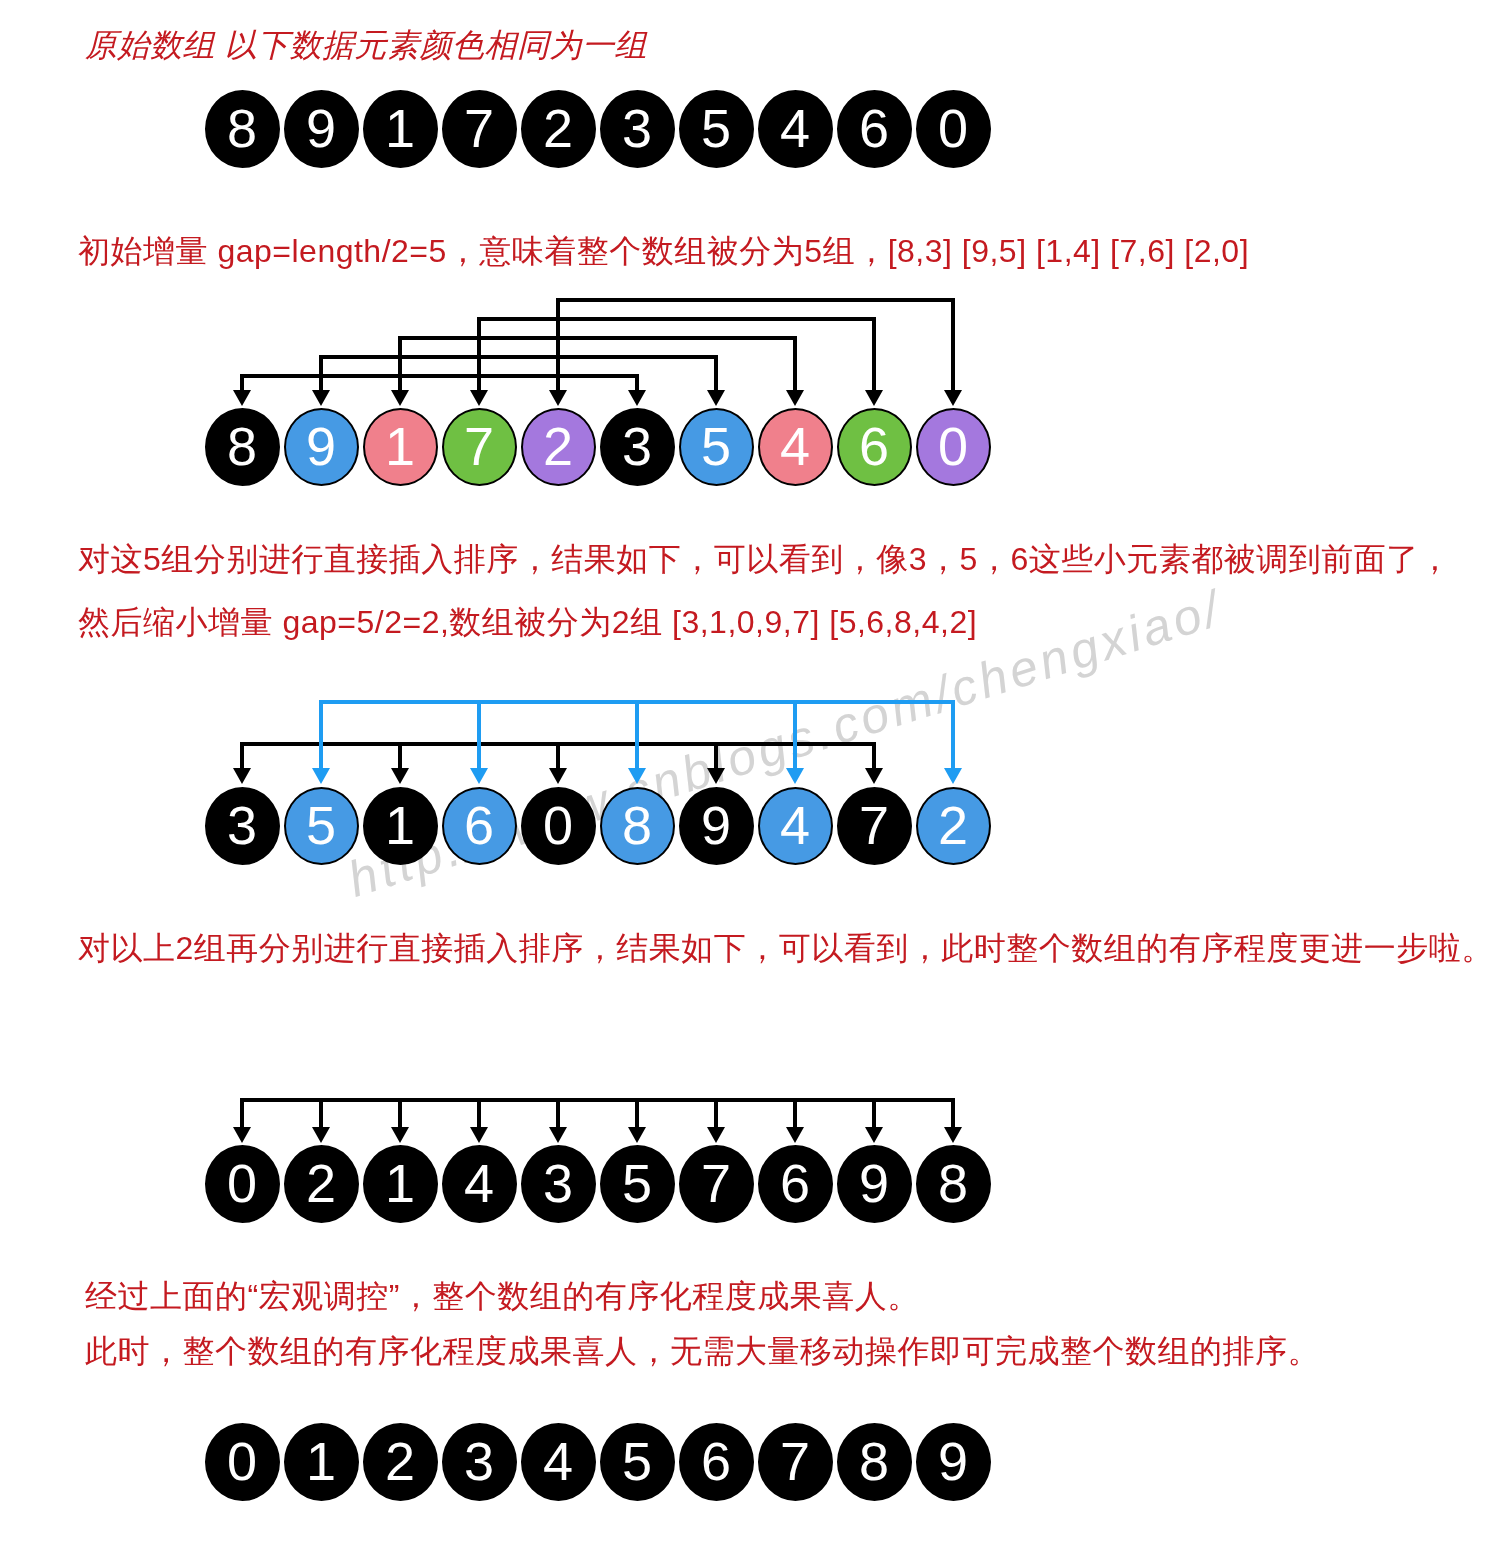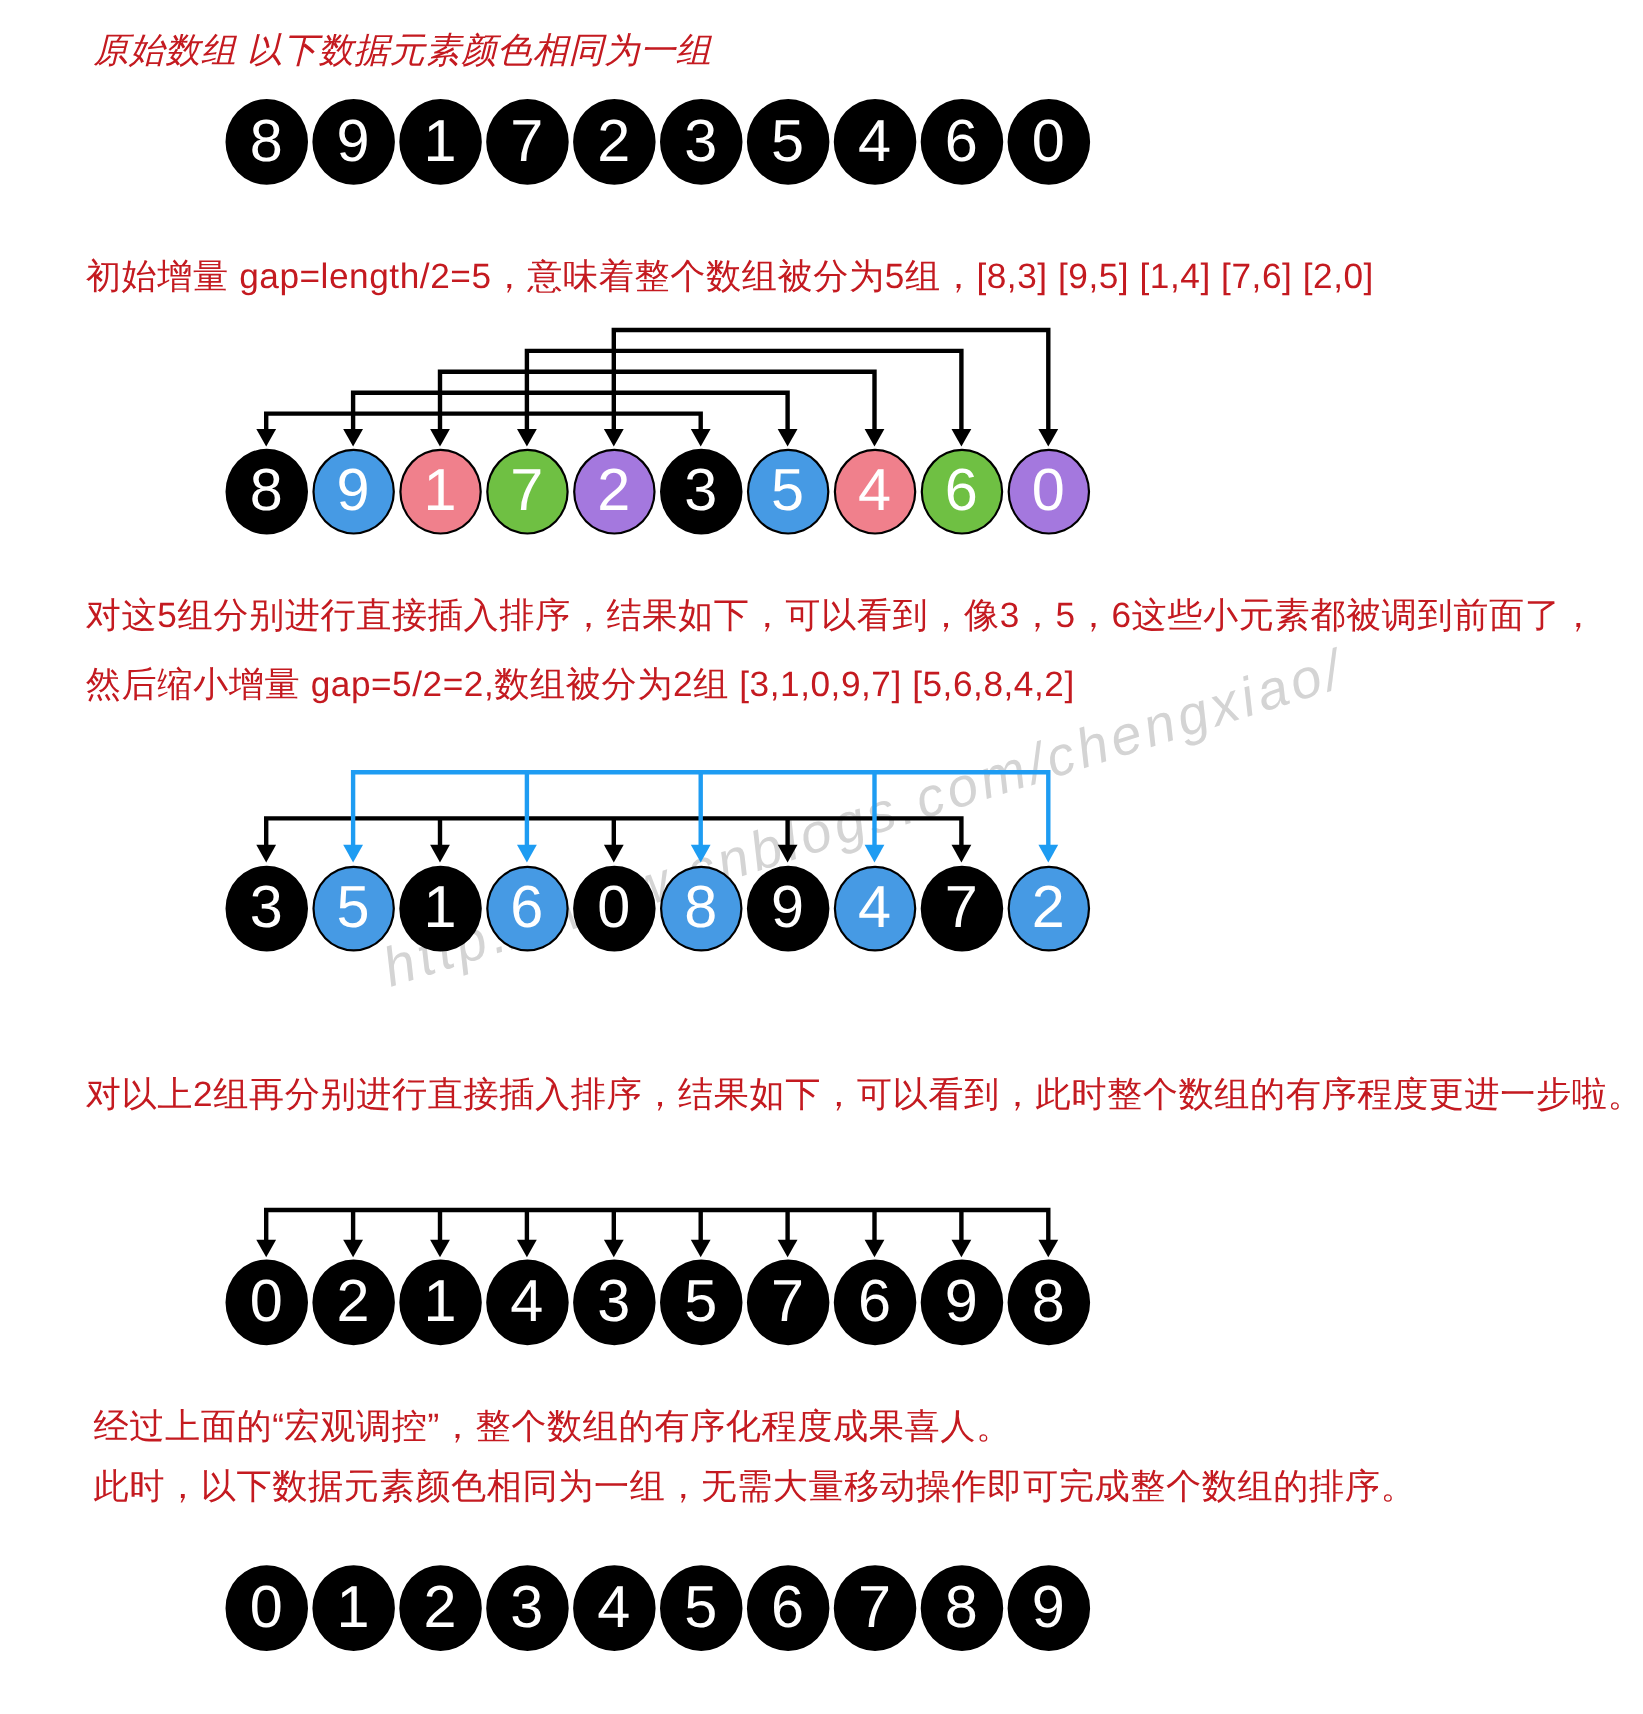--- a/index.html
+++ b/index.html
@@ -179,21 +179,21 @@
         <span style="color: rgb(255, 255, 255);">4</span>
       </div>
       <div class="circle" style="left: 836.5px; background: rgb(0, 0, 0);">
         <span style="color: rgb(255, 255, 255);">7</span>
       </div>
       <div class="circle" style="left: 915.5px; background: rgb(70, 154, 228);">
         <span style="color: rgb(255, 255, 255);">2</span>
       </div>
     </div>
 
-  <div class="caption" style="left: 78px; top: 976px; color: rgb(196, 26, 32);">对以上2组再分别进行直接插入排序，结果如下，可以看到，此时整个数组的有序程度更进一步啦。</div>
+  <div class="caption" style="left: 78px; top: 930px; color: rgb(196, 26, 32);">对以上2组再分别进行直接插入排序，结果如下，可以看到，此时整个数组的有序程度更进一步啦。</div>
 
   <svg class="arrows" viewBox="0 0 1494 54" style="top: 1094px; height: 54px;">
       <g>
         <path d="M 242 6 H 953 M 242 6 V 37 M 321 6 V 37 M 400 6 V 37 M 479 6 V 37 M 558 6 V 37 M 637 6 V 37 M 716 6 V 37 M 795 6 V 37 M 874 6 V 37 M 953 6 V 37" fill="none" stroke="#000000" stroke-width="4" stroke-linecap="square"></path>
         <polygon points="233,33 251,33 242,49" fill="#000000"></polygon>
         <polygon points="312,33 330,33 321,49" fill="#000000"></polygon>
         <polygon points="391,33 409,33 400,49" fill="#000000"></polygon>
         <polygon points="470,33 488,33 479,49" fill="#000000"></polygon>
         <polygon points="549,33 567,33 558,49" fill="#000000"></polygon>
         <polygon points="628,33 646,33 637,49" fill="#000000"></polygon>
@@ -230,21 +230,21 @@
       </div>
       <div class="circle" style="left: 836.5px; background: rgb(0, 0, 0);">
         <span style="color: rgb(255, 255, 255);">9</span>
       </div>
       <div class="circle" style="left: 915.5px; background: rgb(0, 0, 0);">
         <span style="color: rgb(255, 255, 255);">8</span>
       </div>
     </div>
 
   <div class="caption" style="left: 85px; top: 1278px; color: rgb(196, 26, 32);">经过上面的“宏观调控”，整个数组的有序化程度成果喜人。</div>
-  <div class="caption" style="left: 85px; top: 1333px; color: rgb(196, 26, 32);">此时，以下数据元素颜色相同为一组，无需大量移动操作即可完成整个数组的排序。</div>
+  <div class="caption" style="left: 85px; top: 1333px; color: rgb(196, 26, 32);">此时，整个数组的有序化程度成果喜人，无需大量移动操作即可完成整个数组的排序。</div>
 
   <div class="row" style="top: 1423px;">
       <div class="circle" style="left: 204.5px; background: rgb(0, 0, 0);">
         <span style="color: rgb(255, 255, 255);">0</span>
       </div>
       <div class="circle" style="left: 283.5px; background: rgb(0, 0, 0);">
         <span style="color: rgb(255, 255, 255);">1</span>
       </div>
       <div class="circle" style="left: 362.5px; background: rgb(0, 0, 0);">
         <span style="color: rgb(255, 255, 255);">2</span>

